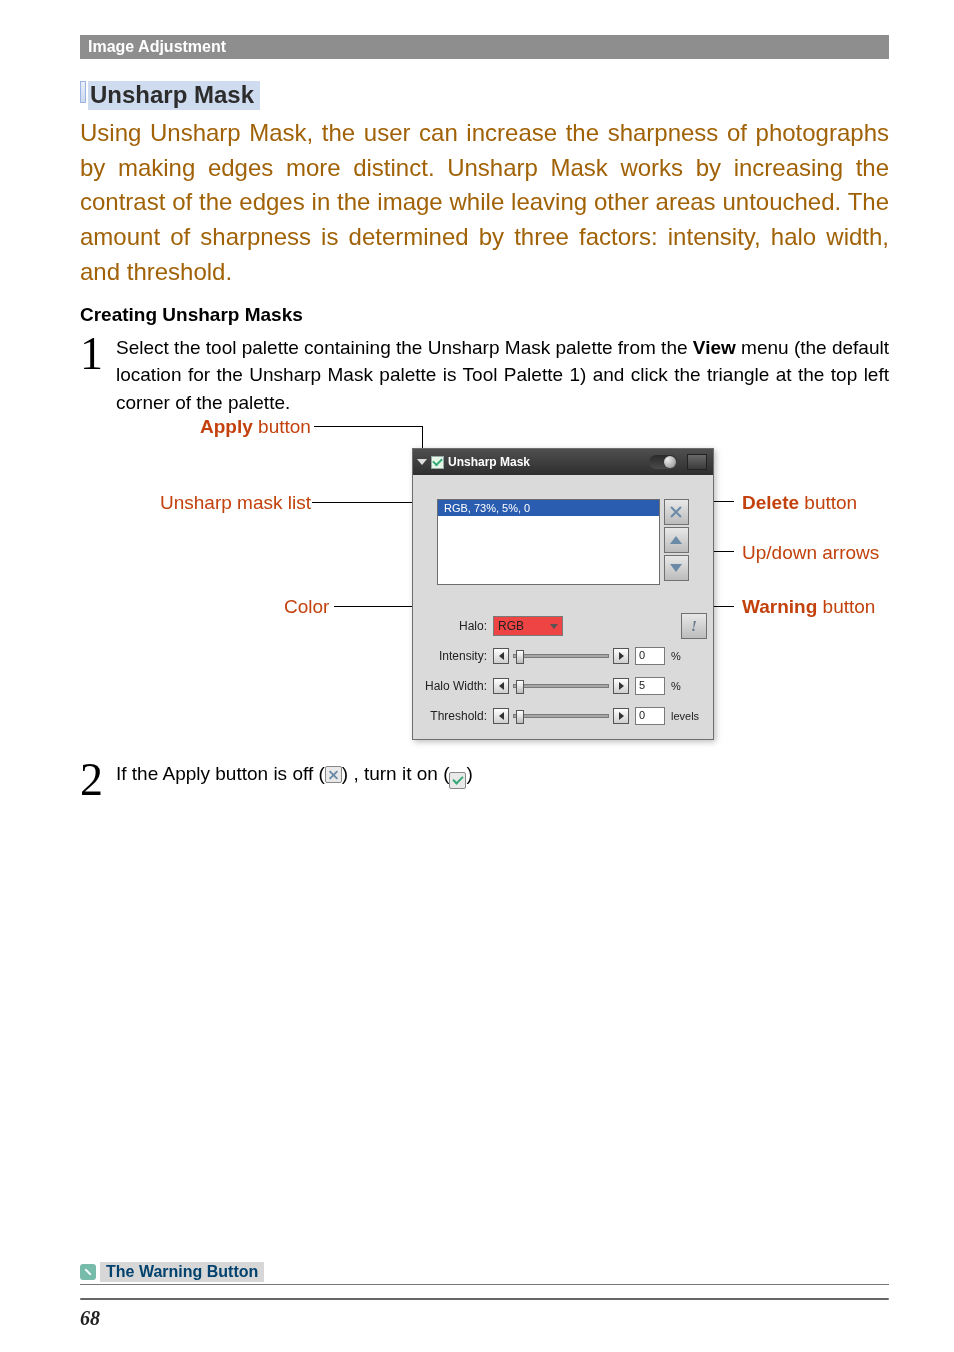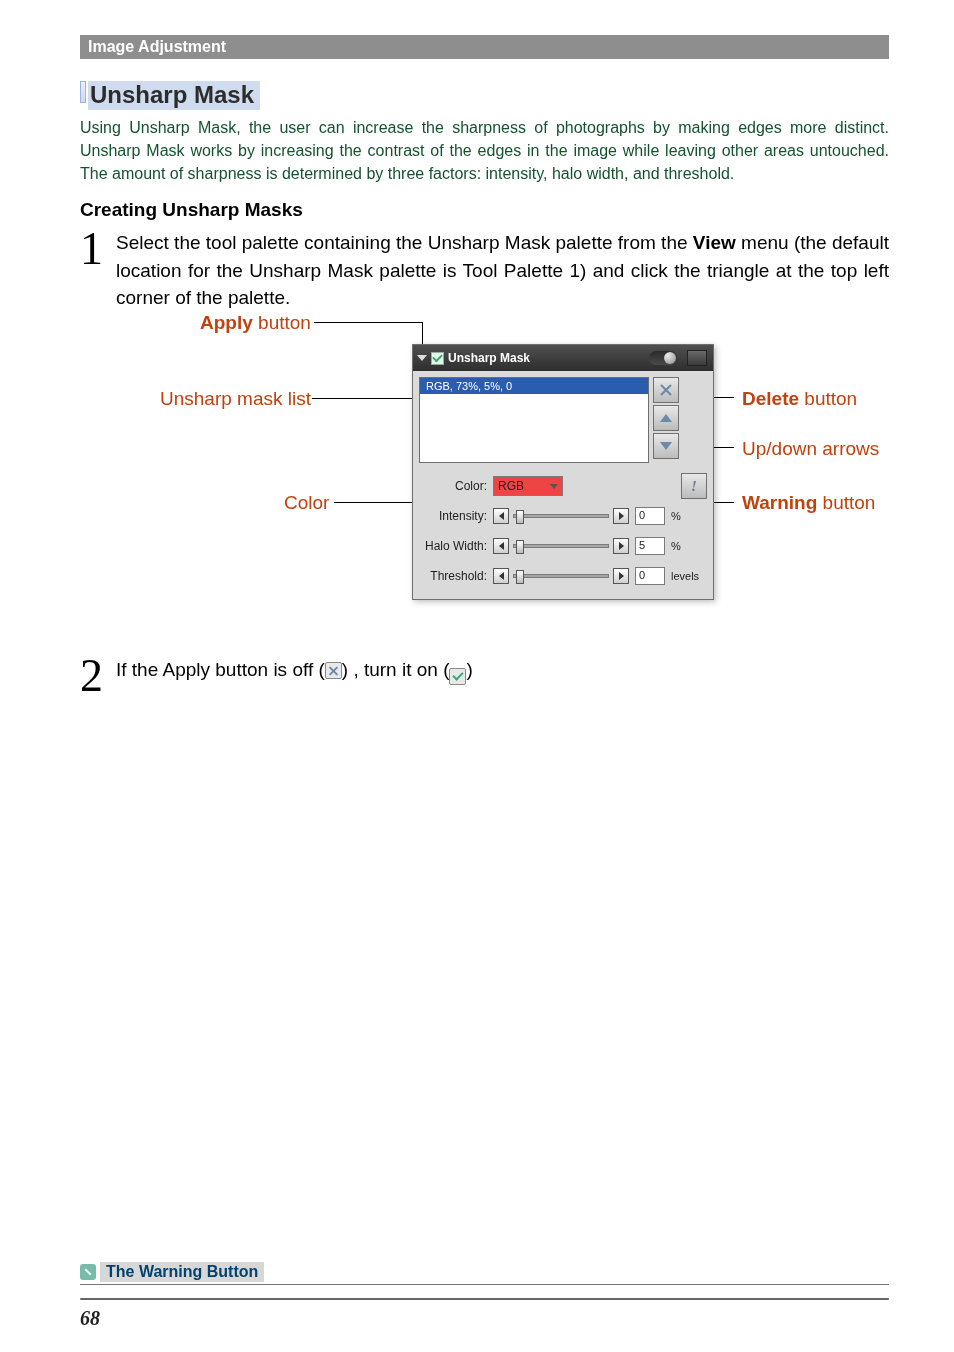--- a/index.html
+++ b/index.html
@@ -38,25 +38,25 @@
   .h2 {
     font-size: 24px;
     font-weight: bold;
     color: #2c2c2c;
     background: #cfdcf0;
     padding: 0 6px 0 2px;
     line-height: 1.2;
   }
 
   .body-text {
-    font-size: 16px;
+    font-size: 24px;
     line-height: 1.45;
     margin-top: 6px;
     text-align: justify;
-    color: #14532d;
+    color: #a16207;
   }
 
   .subhead {
     font-weight: bold;
     font-size: 19px;
     margin-top: 14px;
     margin-bottom: 8px;
   }
 
   .step {
@@ -141,21 +141,21 @@
   }
   .tb-btn {
     width:20px;height:16px;
     background: linear-gradient(#6a6a6a,#3a3a3a);
     border:1px solid #222;
     margin-left:2px;
   }
 
   .list-area {
     display:flex;
-    padding: 6px;
+    padding: 24px;
     gap: 4px;
   }
   .list-box {
     width: 230px;
     height: 86px;
     background:#fff;
     border:1px solid #6e6e6e;
   }
   .list-item-sel {
     background:#2a5db0;
@@ -392,21 +392,21 @@
               <span class="ic-up"></span>
             </div>
           <div class="side-btn">
               <span class="ic-down"></span>
             </div>
         </div>
       </div>
 
       <div class="ctrl-area">
         <div class="ctrl-row">
-          <span class="lab">Color:</span>
+          <span class="lab">Halo:</span>
           <div class="color-select">
             <span>RGB</span>
             <span class="sel-arrow"></span>
           </div>
           <div class="warn-cell">
               <span class="ic-warn">!</span>
             </div>
         </div>
 
         <div class="ctrl-row">

